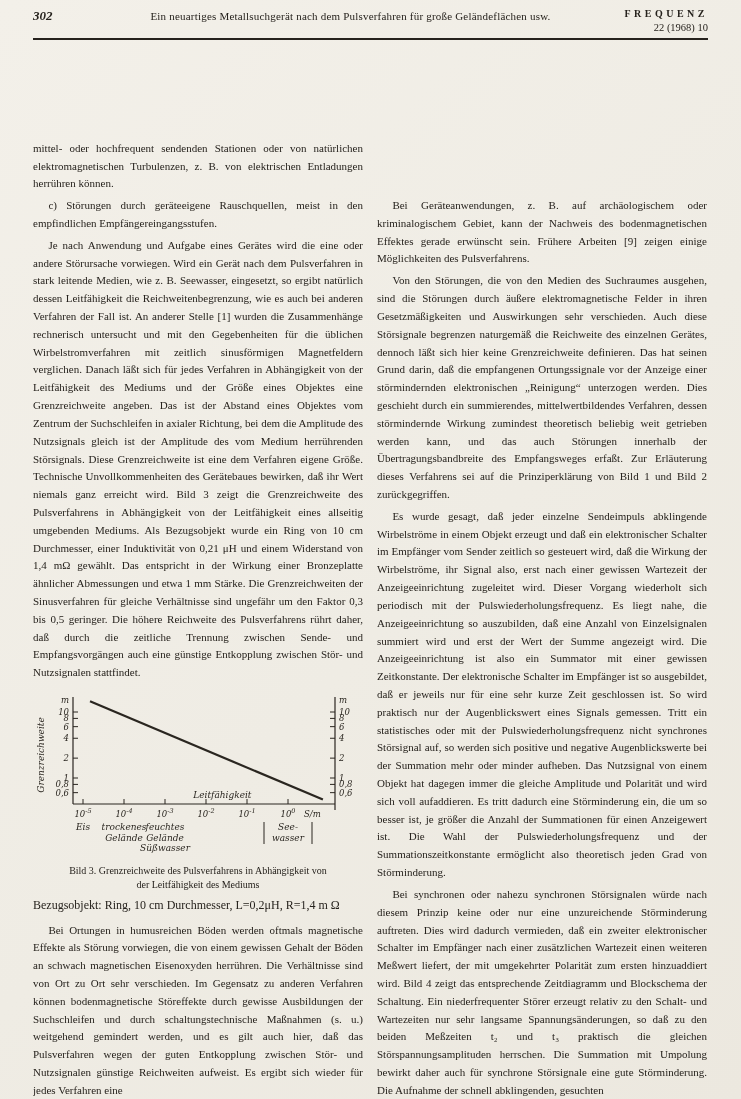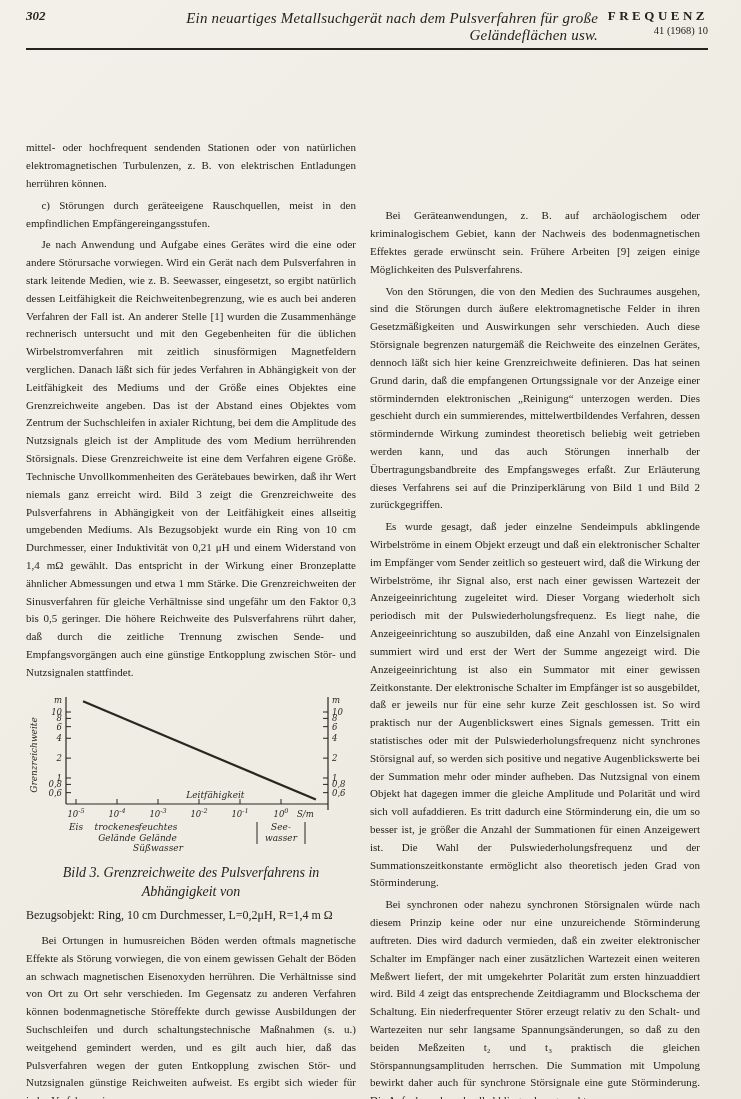--- a/index.html
+++ b/index.html
@@ -4,62 +4,62 @@
 <style>
   html,body{margin:0;padding:0;}
   body{
     width:741px;height:1099px;overflow:hidden;
     background:#efece4;
     font-family:"Liberation Serif","DejaVu Serif",serif;
     color:#26221d;
   }
   .page{
     width:741px;height:1099px;box-sizing:border-box;
-    padding:8px 33px 0 26px;
+    padding:8px 33px 0 33px;
     background:linear-gradient(135deg,#f3f0e9 0%,#efece4 55%,#ece8df 100%);
   }
   
   .header{
     display:flex;align-items:flex-start;justify-content:space-between;
     padding-bottom:4px;border-bottom:2px solid #26221d;
   }
   .page-num{font-size:13px;font-style:italic;font-weight:bold;width:70px;}
   .head-title{
-    flex:1;text-align:right;font-style:italic;font-size:15px;
+    flex:1;text-align:center;font-size:11px;
     padding-top:2px;letter-spacing:.2px;
   }
   .head-right{width:110px;text-align:right;line-height:1.25;}
-  .journal{font-size:13px;font-weight:bold;letter-spacing:3.5px;}
+  .journal{font-size:10px;font-weight:bold;letter-spacing:3.5px;}
   .issue{font-size:10.5px;}
   
   .columns{display:flex;gap:14px;margin-top:22px;height:1042px;overflow:hidden;align-items:flex-end;}
   .col{width:330px;text-align:justify;font-size:11px;line-height:1.62;}
   .col p{margin:0 0 4px 0;}
   .col p.indent{text-indent:1.4em;font-family:Liberation Serif, serif;}
   
   .figure{margin:10px 0 6px 0;}
   .figure svg{display:block;margin:0 auto;}
   svg text{fill:#2a2620;}
   .fig-num{font:italic 8.5px "DejaVu Serif",serif;}
   .fig-exp{font-size:6.5px;}
   .fig-label{font:italic 9px "DejaVu Serif",serif;}
-  .fig-caption{text-align:center;font-size:14px;line-height:1.35;margin-top:6px;font-style:italic;}
+  .fig-caption{text-align:center;font-size:10px;line-height:1.35;margin-top:6px;}
   .fig-ref{font-size:12px;margin-top:5px;text-align:justify;}
 </style>
 </head>
 <body>
 
 <div class="page">
 
   <div class="header">
     <div class="page-num">302</div>
     <div class="head-title">Ein neuartiges Metallsuchgerät nach dem Pulsverfahren für große Geländeflächen usw.</div>
     <div class="head-right">
       <div class="journal">FREQUENZ</div>
-      <div class="issue">41 (1968) 10</div>
+      <div class="issue">22 (1968) 10</div>
     </div>
   </div>
 
   <div class="columns">
 
     <div class="col">
       <p>mittel- oder hochfrequent sendenden Stationen oder von natürlichen elektromagnetischen Turbulenzen, z. B. von elektrischen Entladungen herrühren können.</p>
       <p class="indent">c) Störungen durch geräteeigene Rauschquellen, meist in den empfindlichen Empfängereingangsstufen.</p>
       <p class="indent">Je nach Anwendung und Aufgabe eines Gerätes wird die eine oder andere Störursache vorwiegen. Wird ein Gerät nach dem Pulsverfahren in stark leitende Medien, wie z. B. Seewasser, eingesetzt, so ergibt natürlich dessen Leitfähigkeit die Reichweitenbegrenzung, wie es auch bei anderen Verfahren der Fall ist. An anderer Stelle [1] wurden die Zusammenhänge rechnerisch untersucht und mit den Gegebenheiten für die üblichen Wirbelstromverfahren mit zeitlich sinusförmigen Magnetfeldern verglichen. Danach läßt sich für jedes Verfahren in Abhängigkeit von der Leitfähigkeit des Mediums und der Größe eines Objektes eine Grenzreichweite angeben. Das ist der Abstand eines Objektes vom Zentrum der Suchschleifen in axialer Richtung, bei dem die Amplitude des Nutzsignals gleich ist der Amplitude des vom Medium herrührenden Störsignals. Diese Grenzreichweite ist eine dem Verfahren eigene Größe. Technische Unvollkommenheiten des Gerätebaues bewirken, daß ihr Wert niemals ganz erreicht wird. Bild 3 zeigt die Grenzreichweite des Pulsverfahrens in Abhängigkeit von der Leitfähigkeit eines allseitig umgebenden Mediums. Als Bezugsobjekt wurde ein Ring von 10 cm Durchmesser, einer Induktivität von 0,21 μH und einem Widerstand von 1,4 mΩ gewählt. Das entspricht in der Wirkung einer Bronzeplatte ähnlicher Abmessungen und etwa 1 mm Stärke. Die Grenzreichweiten der Sinusverfahren für gleiche Verhältnisse sind ungefähr um den Faktor 0,3 bis 0,5 geringer. Die höhere Reichweite des Pulsverfahrens rührt daher, daß durch die zeitliche Trennung zwischen Sende- und Empfangsvorgängen auch eine günstige Entkopplung zwischen Stör- und Nutzsignalen stattfindet.</p>
 
@@ -124,20 +124,21 @@
             <text x="132" y="148.5" text-anchor="middle" class="fig-label">Gelände</text>
             <text x="132" y="159" text-anchor="middle" class="fig-label">Süßwasser</text>
             <text x="255" y="138" text-anchor="middle" class="fig-label">See-</text>
             <text x="255" y="148.5" text-anchor="middle" class="fig-label">wasser</text>
             <line x1="231" y1="130" x2="231" y2="152" stroke="#2a2620" stroke-width="1"></line>
             <line x1="279" y1="130" x2="279" y2="152" stroke="#2a2620" stroke-width="1"></line>
             <polyline points="57.0,9.3 289.9,107.6" fill="none" stroke="#2a2620" stroke-width="2.2"></polyline>
           </svg>
         <div class="fig-caption">
           <div>Bild 3. Grenzreichweite des Pulsverfahrens in Abhängigkeit von</div>
+          <div>der Leitfähigkeit des Mediums</div>
         </div>
         <div class="fig-ref">Bezugsobjekt: Ring, 10 cm Durchmesser, L=0,2μH, R=1,4 m Ω</div>
       </div>
 
       <p class="indent">Bei Ortungen in humusreichen Böden werden oftmals magnetische Effekte als Störung vorwiegen, die von einem gewissen Gehalt der Böden an schwach magnetischen Eisenoxyden herrühren. Die Verhältnisse sind von Ort zu Ort sehr verschieden. Im Gegensatz zu anderen Verfahren können bodenmagnetische Störeffekte durch gewisse Ausbildungen der Suchschleifen und durch schaltungstechnische Maßnahmen (s. u.) weitgehend gemindert werden, und es gilt auch hier, daß das Pulsverfahren wegen der guten Entkopplung zwischen Stör- und Nutzsignalen günstige Reichweiten aufweist. Es ergibt sich wieder für jedes Verfahren eine</p>
     </div>
 
     <div class="col">
       <p class="indent">Bei Geräteanwendungen, z. B. auf archäologischem oder kriminalogischem Gebiet, kann der Nachweis des bodenmagnetischen Effektes gerade erwünscht sein. Frühere Arbeiten [9] zeigen einige Möglichkeiten des Pulsverfahrens.</p>
       <p class="indent">Von den Störungen, die von den Medien des Suchraumes ausgehen, sind die Störungen durch äußere elektromagnetische Felder in ihren Gesetzmäßigkeiten und Auswirkungen sehr verschieden. Auch diese Störsignale begrenzen naturgemäß die Reichweite des einzelnen Gerätes, dennoch läßt sich hier keine Grenzreichweite definieren. Das hat seinen Grund darin, daß die empfangenen Ortungssignale vor der Anzeige einer störmindernden elektronischen „Reinigung“ unterzogen werden. Dies geschieht durch ein summierendes, mittelwertbildendes Verfahren, dessen störmindernde Wirkung zumindest theoretisch beliebig weit getrieben werden kann, und das auch Störungen innerhalb der Übertragungsbandbreite des Empfangsweges erfaßt. Zur Erläuterung dieses Verfahrens sei auf die Prinziperklärung von Bild 1 und Bild 2 zurückgegriffen.</p>

